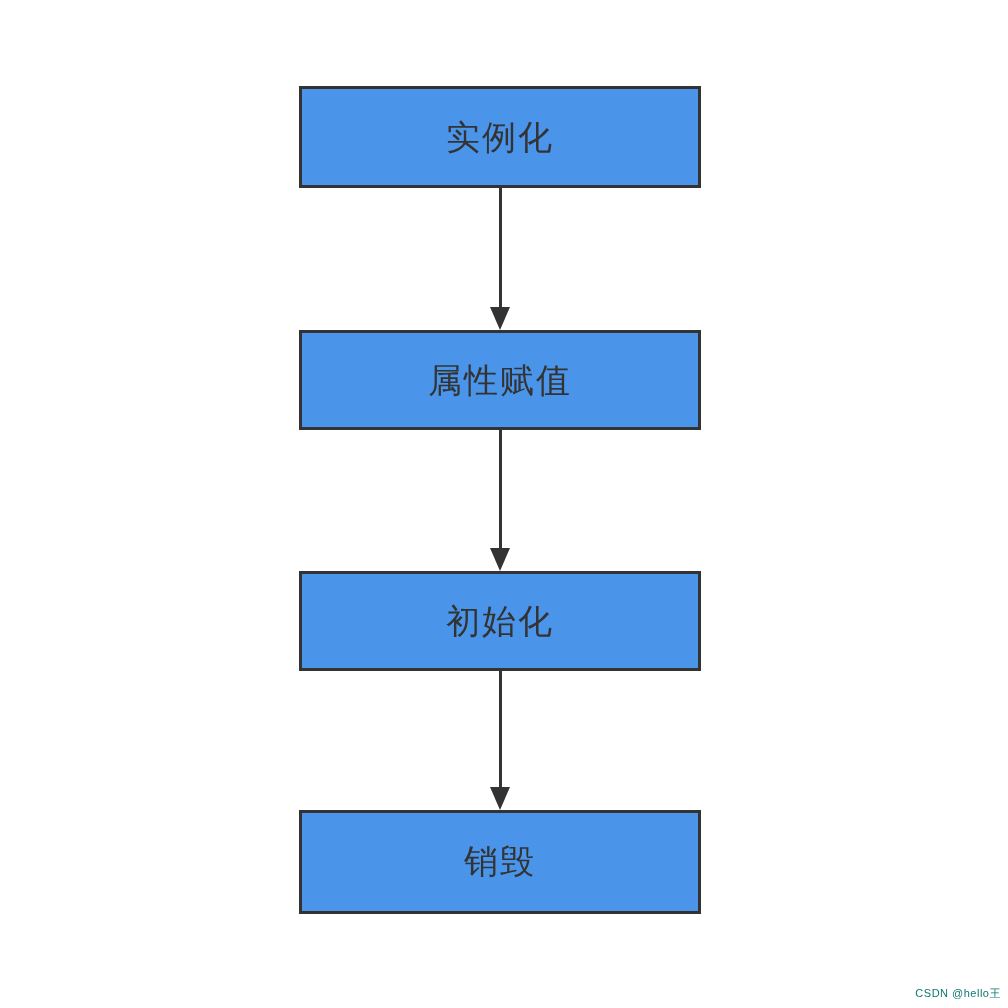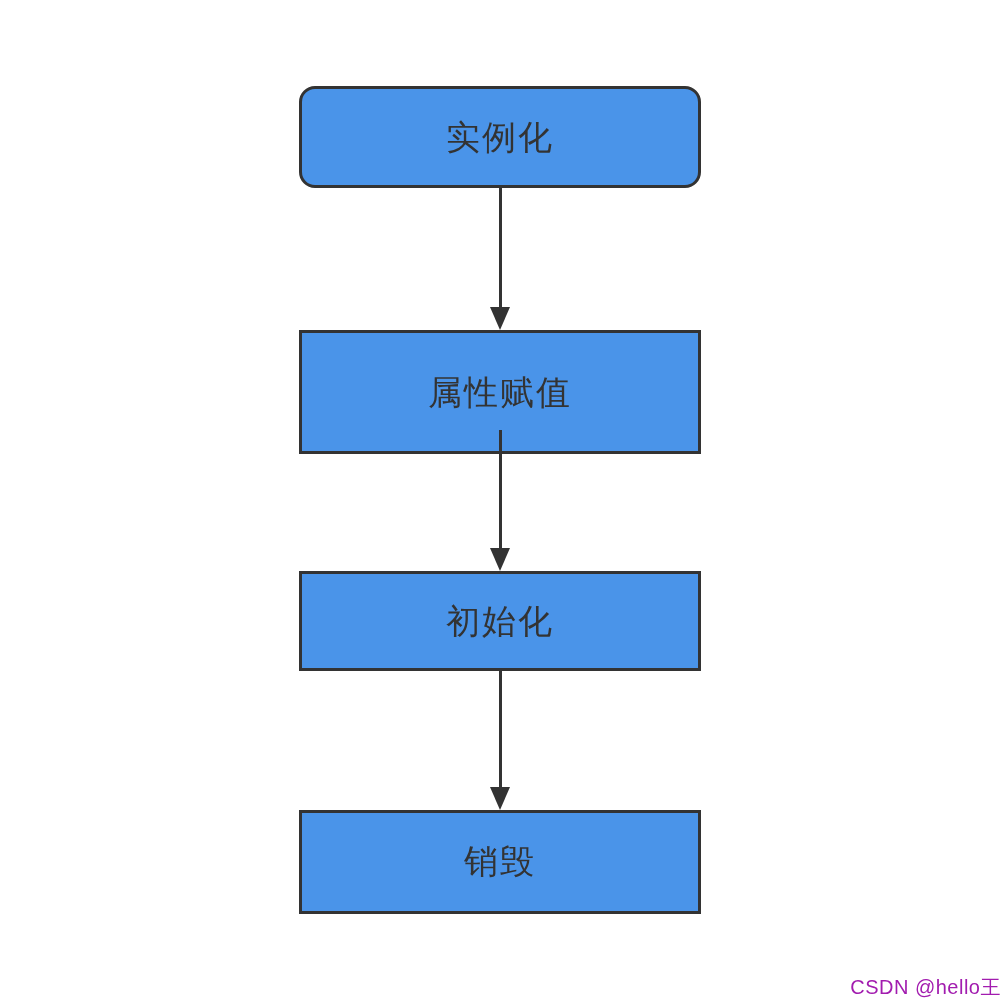--- a/index.html
+++ b/index.html
@@ -26,22 +26,22 @@
     align-items: center;
     justify-content: center;
   }
   .node-label {
     color: #333333;
     font-size: 34px;
     letter-spacing: 2px;
     line-height: 1;
     user-select: none;
   }
-  .node-1 { top: 86px;  height: 102px; border-radius: 16px; }
-  .node-2 { top: 330px; height: 124px; }
+  .node-1 { top: 86px;  height: 102px; }
+  .node-2 { top: 330px; height: 100px; }
   .node-3 { top: 571px; height: 100px; }
   .node-4 { top: 810px; height: 104px; font-family: Liberation Serif, serif; }
 
   .arrow {
     position: absolute;
     left: 490px;          
     width: 20px;
     display: flex;
     flex-direction: column;
     align-items: center;
@@ -58,22 +58,22 @@
     width: 0;
     height: 0;
     border-left: 10px solid transparent;
     border-right: 10px solid transparent;
     border-top: 23px solid #333333;
   }
   .watermark {
     position: absolute;
     right: 7px;
     bottom: 7px;
-    color: #a21caf;
-    font-size: 20px;
+    color: #0f766e;
+    font-size: 11px;
     letter-spacing: 0.5px;
     user-select: none;
     margin-top: 38px;
   }
 </style>
 </head>
 <body>
 
 <div class="canvas">
 

